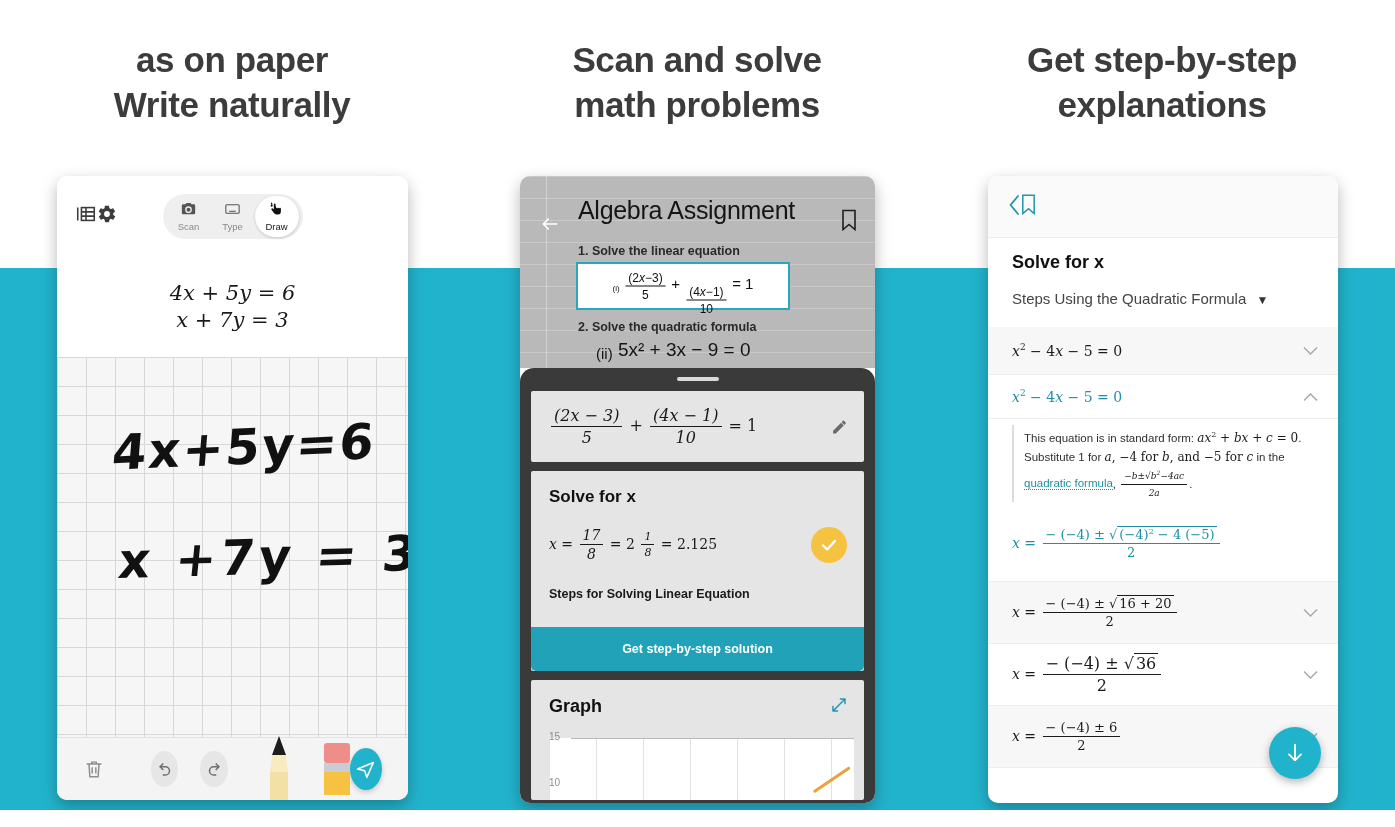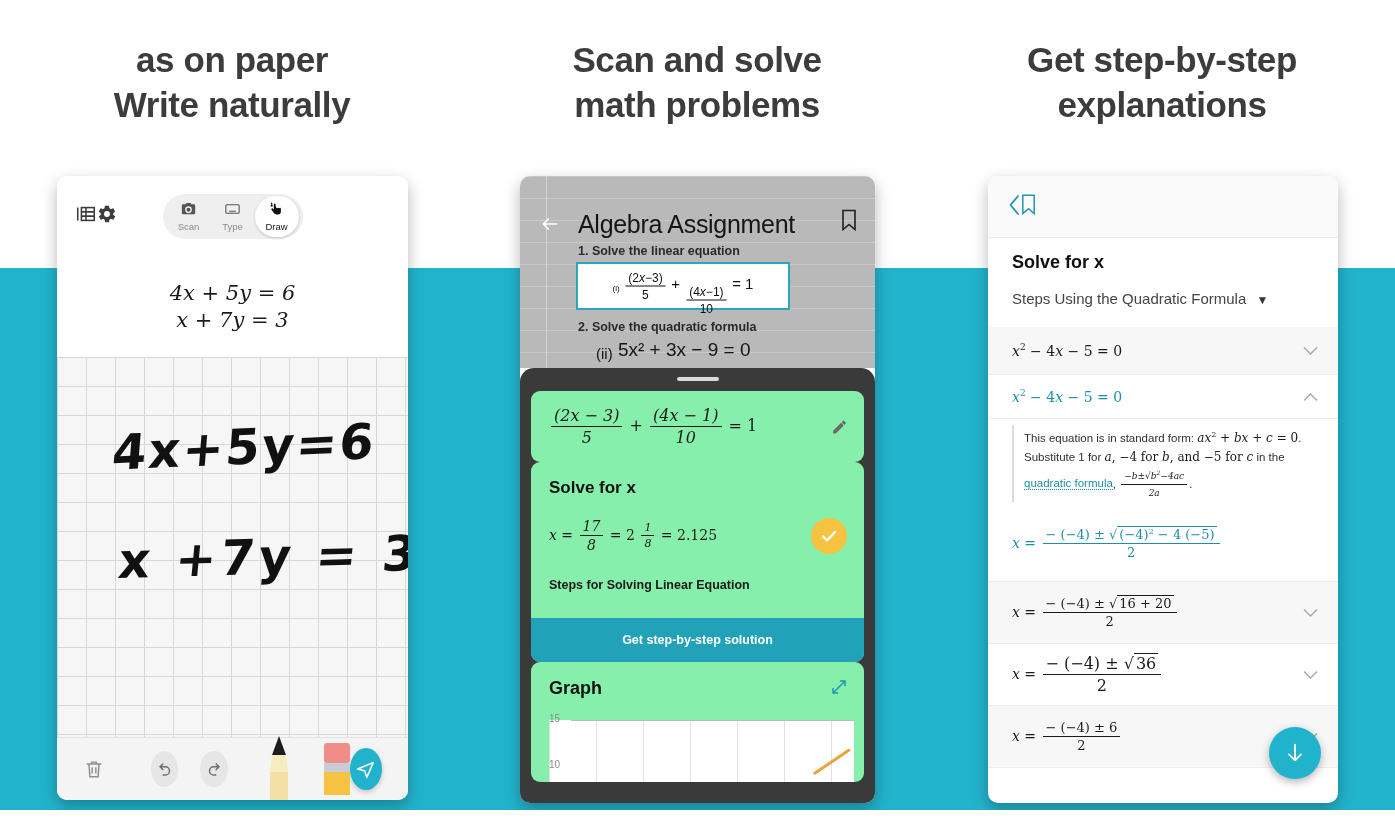--- a/index.html
+++ b/index.html
@@ -185,21 +185,21 @@
     position: absolute; inset: 0;
     background: repeating-linear-gradient(to bottom, rgba(255,255,255,.22) 0 1px, transparent 1px 22px);
   }
   #p2-scan::after {
     content: "";
     position: absolute; left: 26px; top: 0; bottom: 0;
     width: 1px; background: rgba(255,255,255,.35);
   }
   #p2-back-icon { position: absolute; left: 18px; top: 38px; width: 24px; height: 20px; color: #fff; }
   #p2-title {
-    position: absolute; left: 58px; top: 34px;
+    position: absolute; left: 58px; top: 20px;
     font-size: 25px; font-weight: 400; color: #151515;
     letter-spacing: -0.3px;
   }
   #p2-bookmark-icon { position: absolute; right: 18px; top: 33px; width: 16px; height: 22px; color: #1f1f1f; }
   .p2-qline {
     position: absolute; left: 58px;
     font-size: 12.5px; font-weight: 600; color: #2a2a2a;
   }
   #p2-q1 { top: 68px; }
   #p2-q2 { top: 144px; }
@@ -227,22 +227,23 @@
     border-radius: 14px 14px 0 0;
     padding: 0 11px;
   }
   #p2-grabber {
     width: 42px; height: 4px;
     background: #d9d9d9;
     border-radius: 2px;
     margin: 9px auto 10px;
   }
   .p2-card {
-    background: #86efac;
-    border-radius: 9px;
+    background: #e5e5e5;
+    border-radius: 2px;
+    margin-bottom: 9px;
     position: relative;
   }
   #p2-card-eq { height: 71px; display: flex; align-items: center; padding: 0 18px; }
   #p2-card-eq-math { font-size: 16px; color: #1a1a1a; }
   #p2-edit-icon { position: absolute; right: 16px; top: 50%; transform: translateY(-50%); width: 17px; height: 17px; color: #6a6a6a; }
 
   #p2-card-solve { padding: 16px 18px 0; height: 200px; overflow: hidden; }
   #p2-solve-title { font-size: 17px; font-weight: 700; color: #111; }
   #p2-solve-math { font-size: 14px; color: #1a1a1a; margin-top: 20px; }
   #p2-check {

